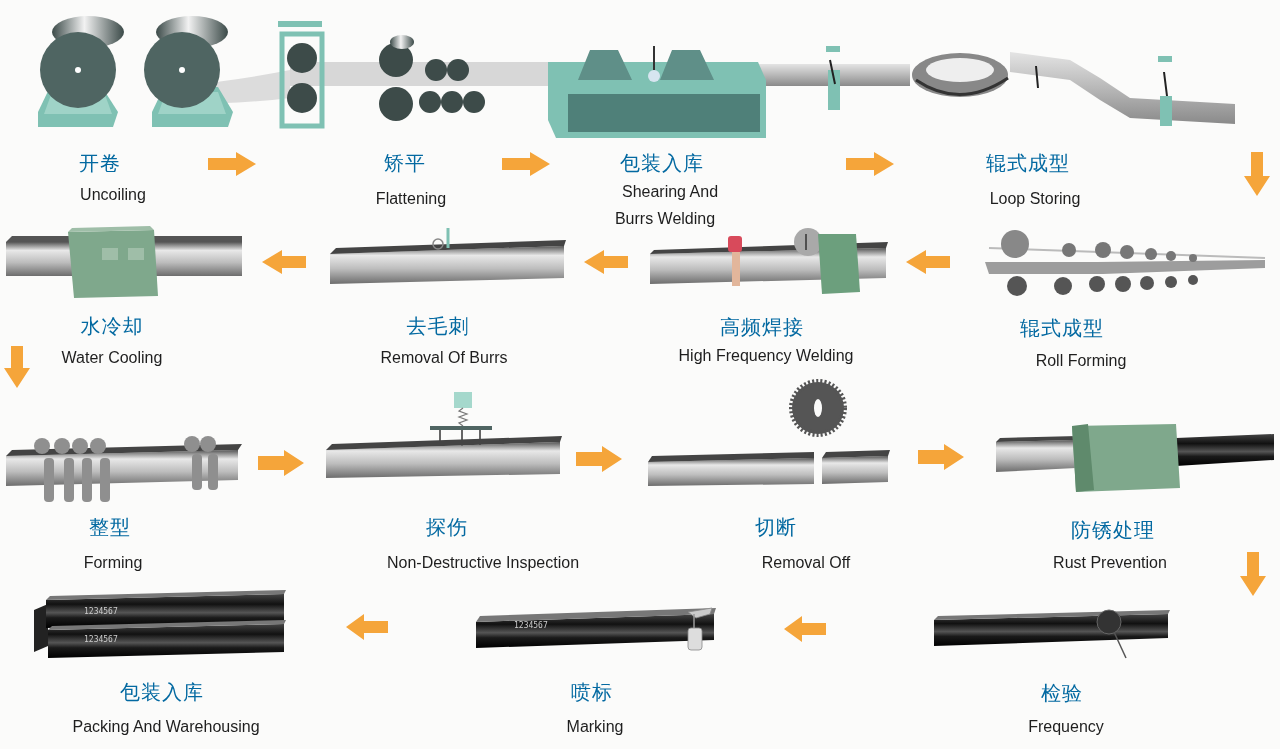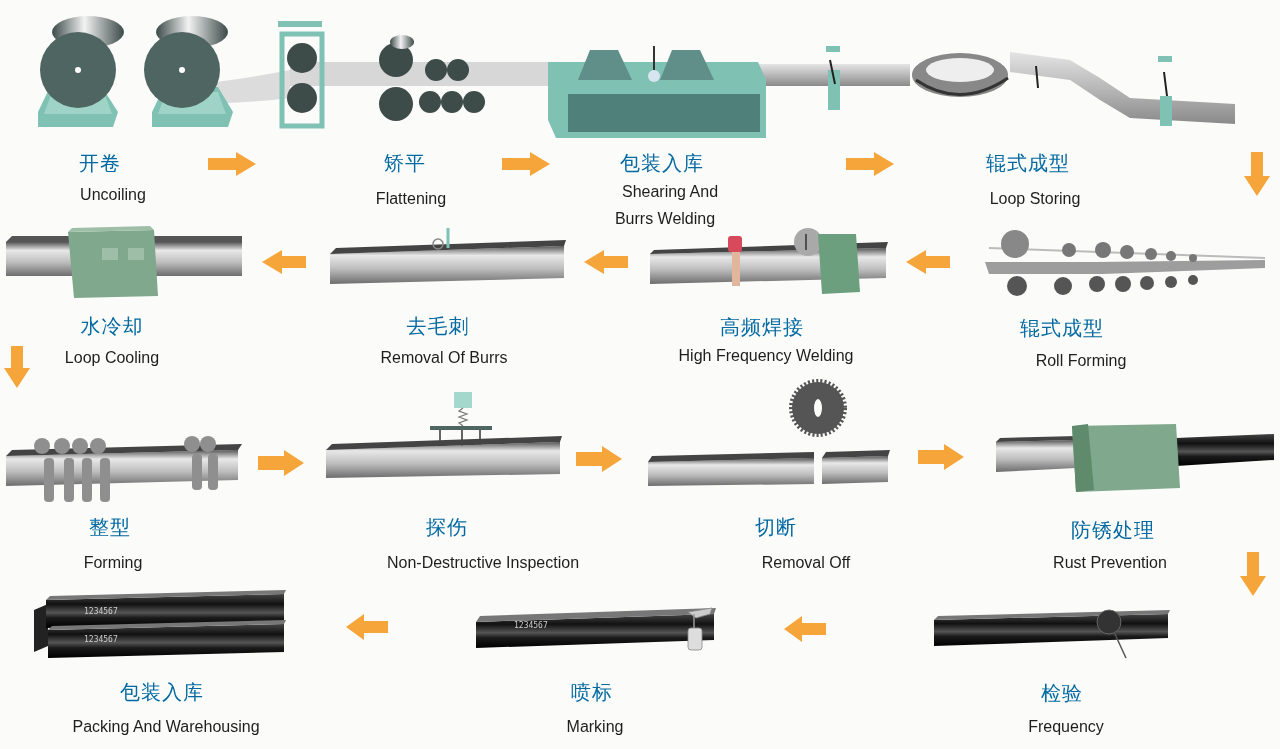--- a/index.html
+++ b/index.html
@@ -165,21 +165,21 @@
       <circle cx="78" cy="60" r="9"></circle>
       <circle cx="112" cy="58" r="8"></circle>
       <circle cx="138" cy="58" r="8"></circle>
       <circle cx="162" cy="57" r="7"></circle>
       <circle cx="186" cy="56" r="6"></circle>
       <circle cx="208" cy="54" r="5"></circle>
   </g>
 </svg>
 
 <div class="lbl cn" style="left:112px;top:313px">水冷却</div>
-<div class="lbl en" style="left:112px;top:346px">Loop Cooling</div>
+<div class="lbl en" style="left:112px;top:346px">Water Cooling</div>
 
 <div class="lbl cn" style="left:438px;top:313px">去毛刺</div>
 <div class="lbl en" style="left:444px;top:346px">Removal Of Burrs</div>
 
 <div class="lbl cn" style="left:762px;top:314px">高频焊接</div>
 <div class="lbl en" style="left:766px;top:344px">High Frequency Welding</div>
 
 <div class="lbl cn" style="left:1062px;top:315px">辊式成型</div>
 <div class="lbl en" style="left:1081px;top:349px">Roll Forming</div>
 

